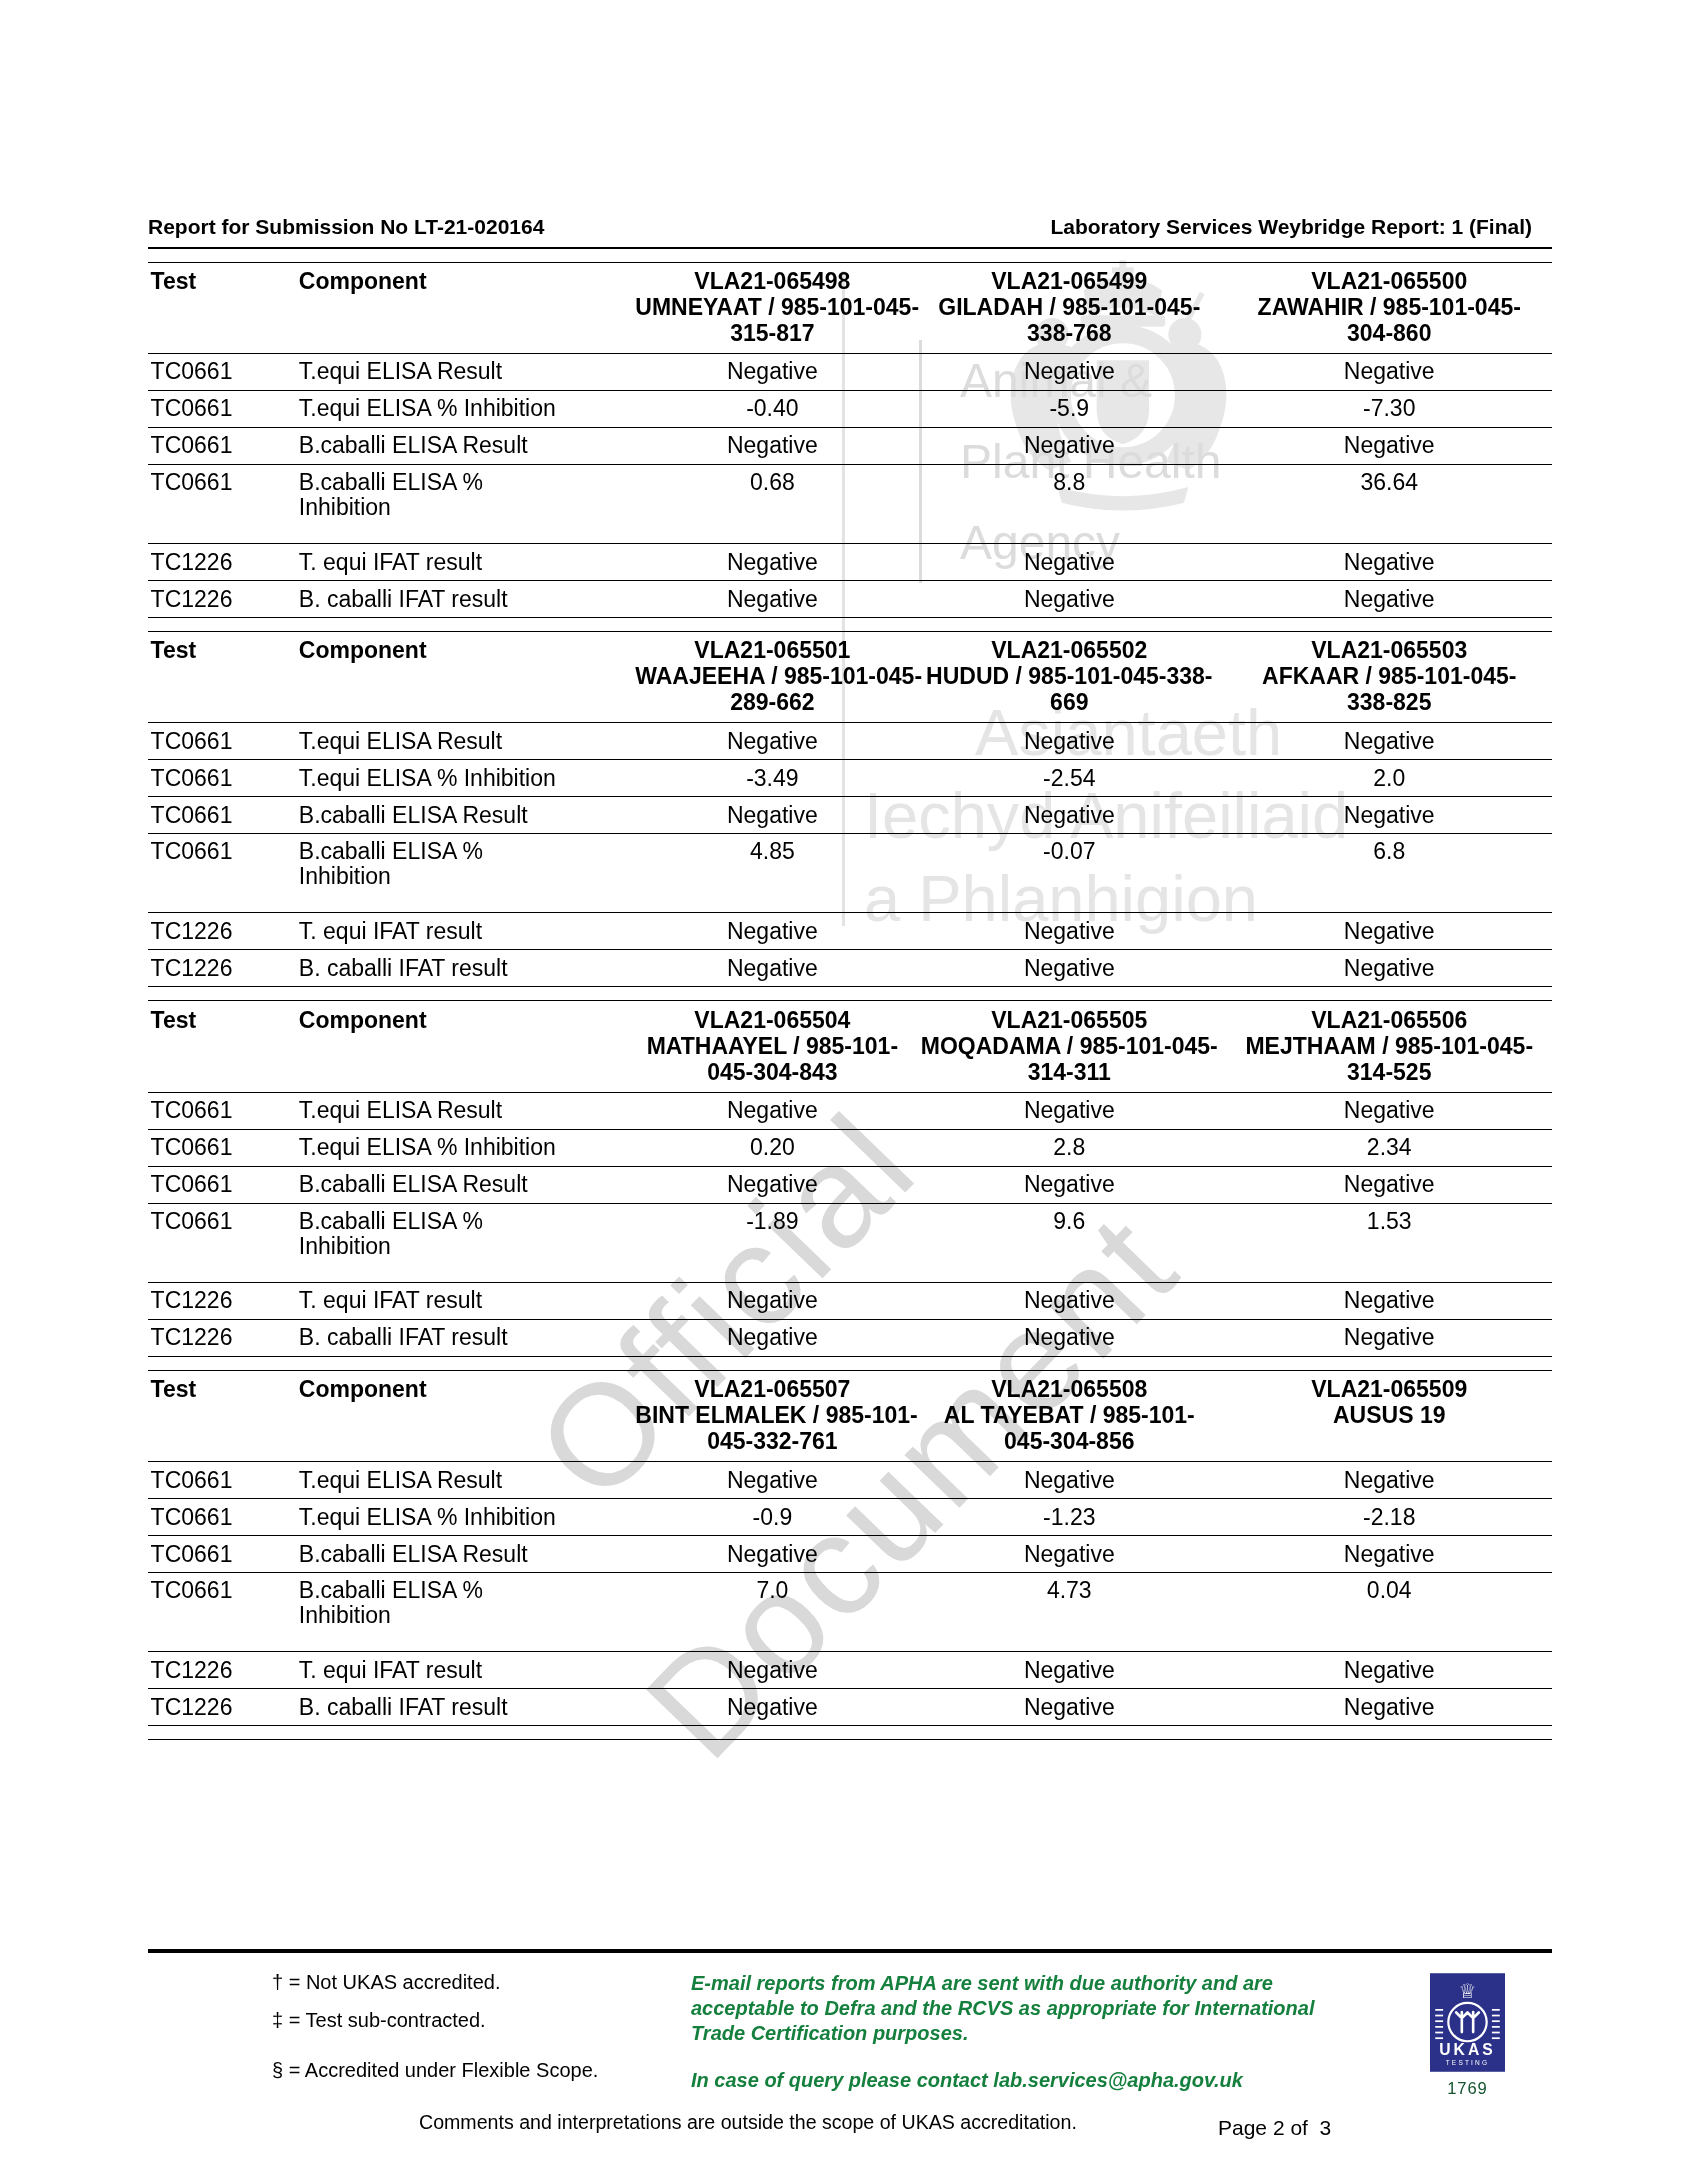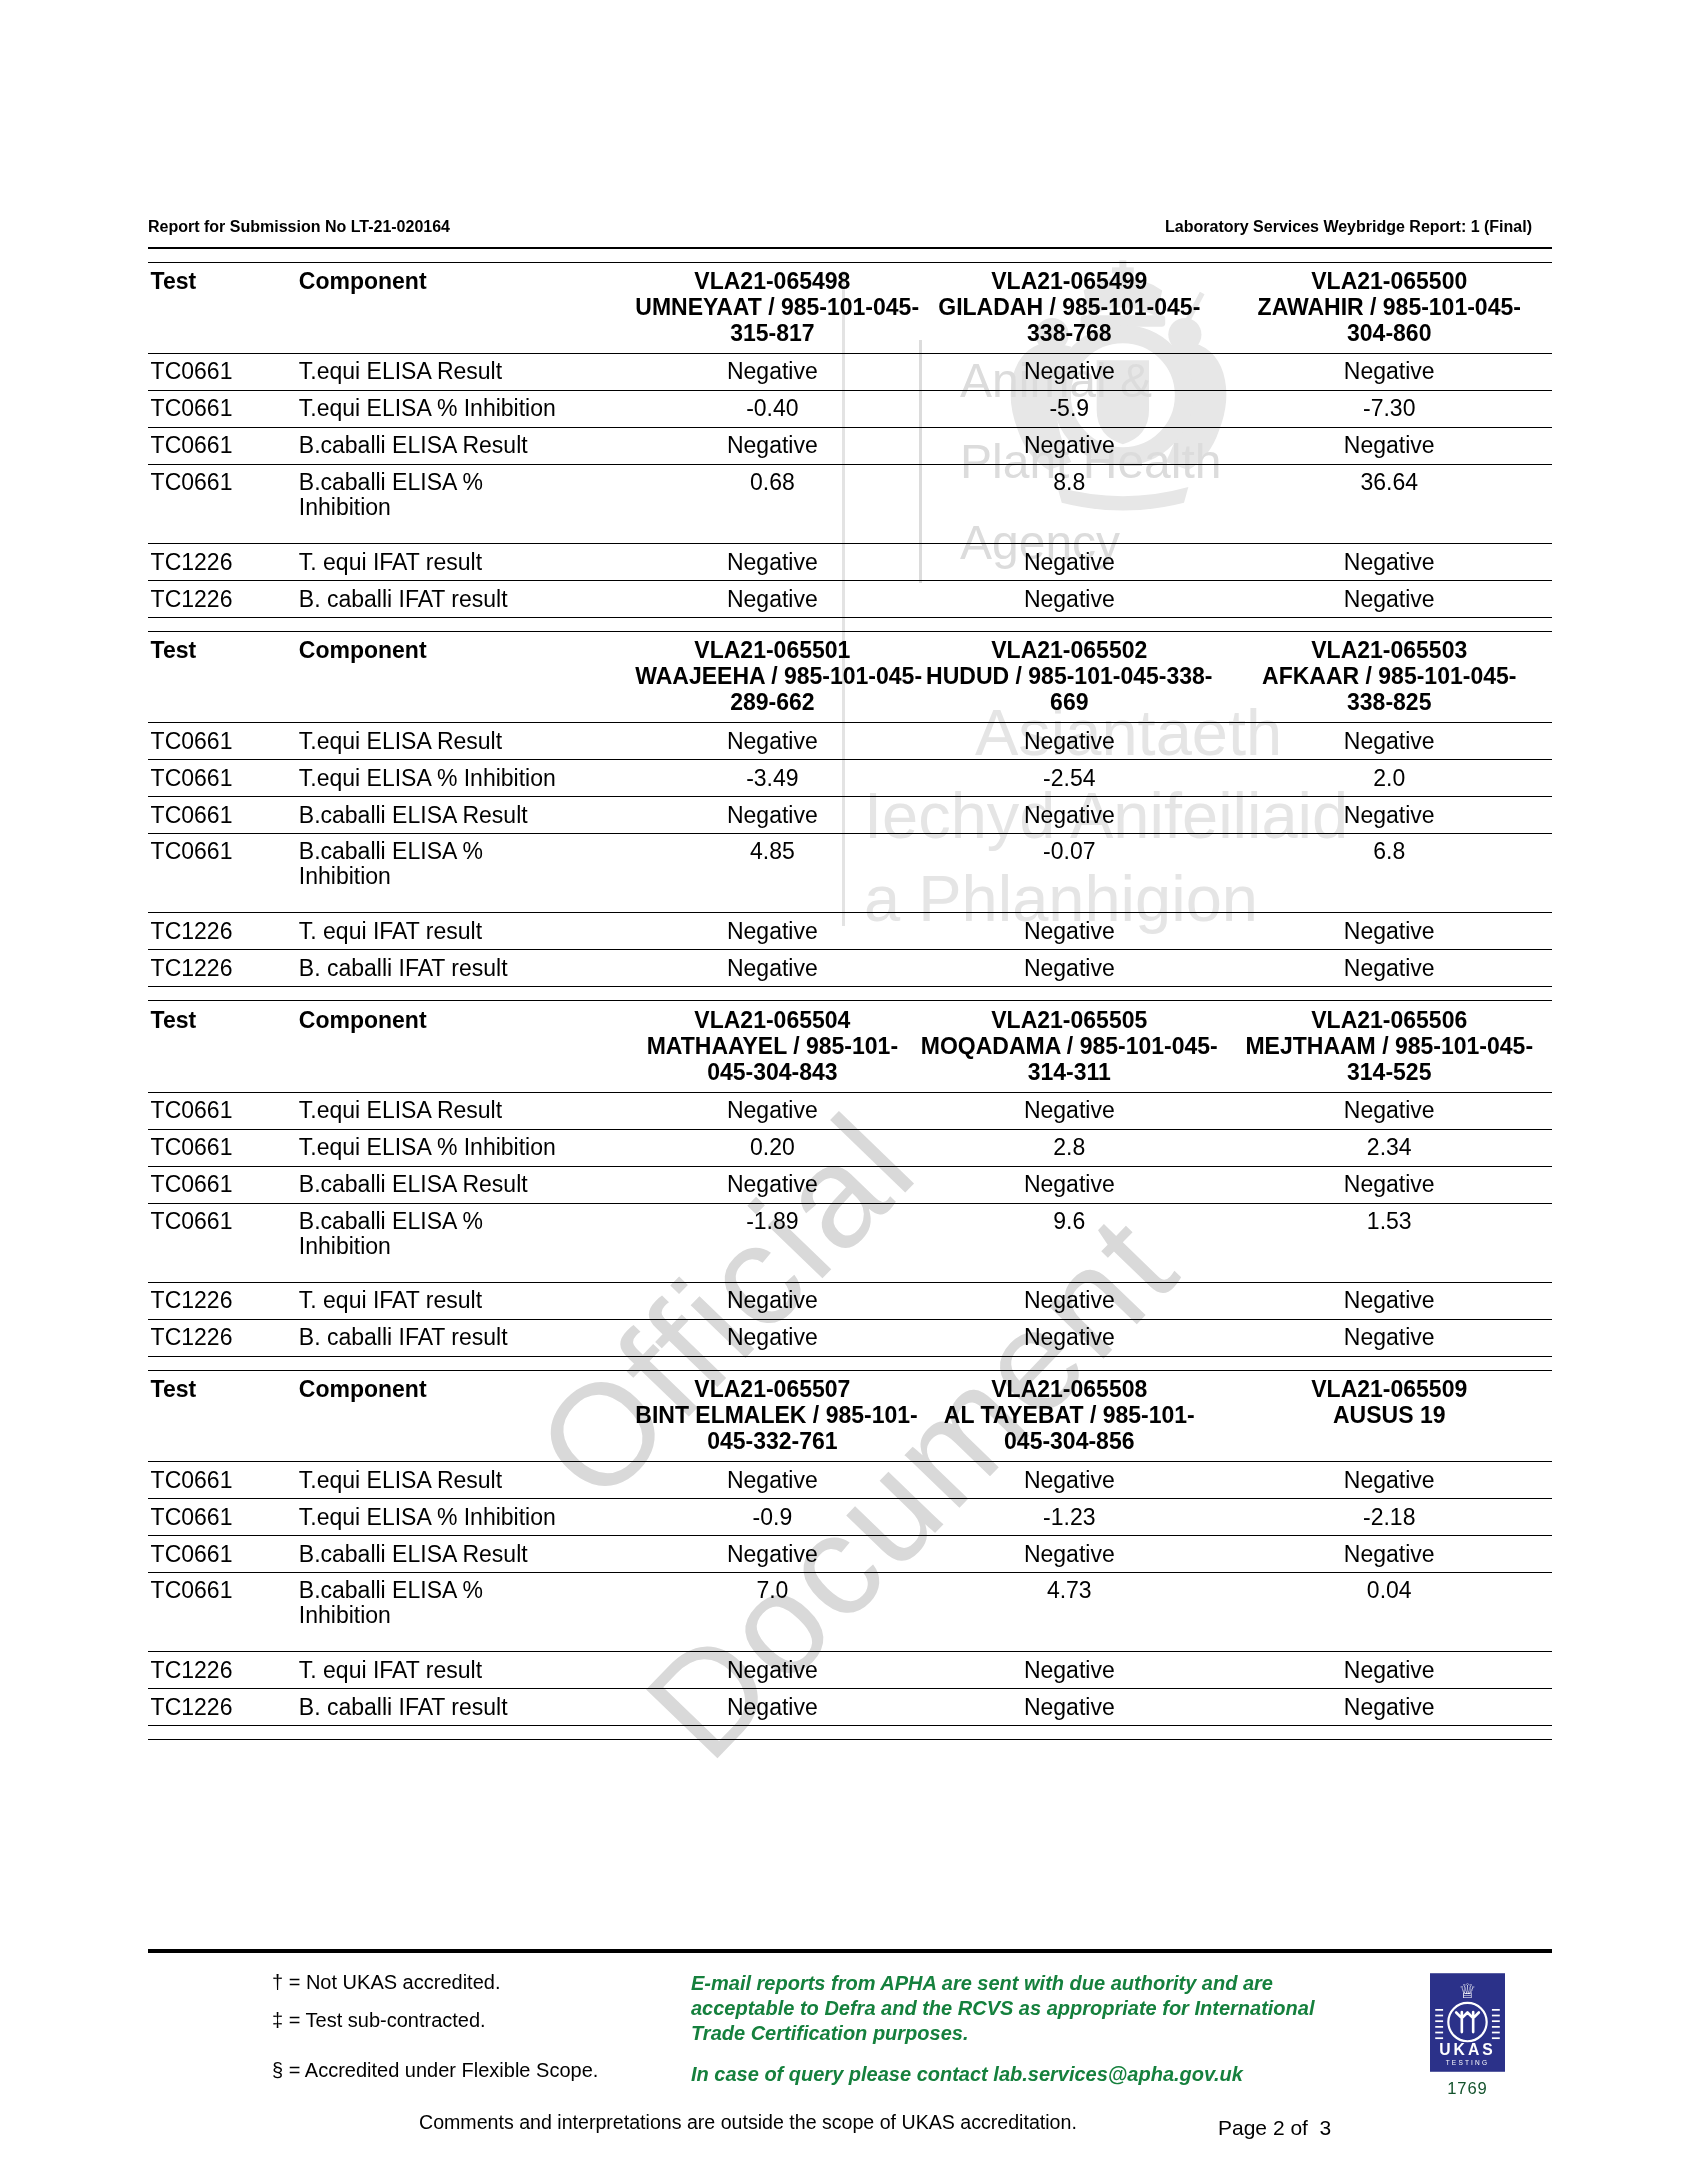--- a/index.html
+++ b/index.html
@@ -14,21 +14,21 @@
              color:#e5e5e5; white-space:pre-line; text-indent:111px; }
   .wm-diag { position:absolute; left:819px; top:1397px; transform:translate(-50%,-50%) rotate(-46deg);
              font-size:144px; line-height:258px; letter-spacing:3.5px; color:#d9d9d9;
              white-space:pre-line; text-align:center; }
   .wm-vline{ position:absolute; left:842px; top:271px; width:2.6px; height:655px; background:#e3e3e3; }
   .wm-crest{ position:absolute; left:948px; top:249px; }
 
   
   .content { position:absolute; left:148px; top:213px; width:1404px; z-index:1; }
   .report-header { display:flex; justify-content:space-between; align-items:flex-start;
-                   font-weight:bold; font-size:16px; line-height:27px; }
+                   font-weight:bold; font-size:21px; line-height:27px; }
   .report-header .right { margin-right:20px; }
   .header-rule { height:1.7px; background:#000; margin-top:7px; }
 
   table.rt { border-collapse:collapse; table-layout:fixed; width:1404px; margin:0;
              border-top:1.7px solid #000; }
   table.rt.first { margin-top:13px; }
   table.rt.last { border-bottom:1.7px solid #000; }
   .c-test{width:148px;} .c-comp{width:336px;} .c-s1{width:279px;} .c-s2{width:314px;} .c-s3{width:325px;}
   .rt th { font-weight:bold; font-size:23px; line-height:26px; padding:5.2px 2.6px 7px;
            border-bottom:1.7px solid #000; vertical-align:top; overflow:visible; }
@@ -44,21 +44,21 @@
 
   
   .footer { position:absolute; left:148px; top:1949px; width:1404px; z-index:1; font-size:20px; }
   .footer-rule { height:4.4px; background:#000; }
   .footer-cols { display:flex; margin-top:17.5px; }
   .footnotes { margin-left:124px; width:419px; line-height:22px; }
   .footnotes .fn2 { margin-top:15.7px; }
   .footnotes .fn3 { margin-top:28px; }
   .footer-notice { width:668px; font-style:italic; color:#15803d;font-weight:bold; }
   .footer-notice .email { line-height:25px; white-space:pre-line; }
-  .footer-notice .query { margin-top:16px; line-height:25px; }
+  .footer-notice .query { margin-top:22px; line-height:25px; }
   .ukas-wrap { margin-left:auto; margin-right:47px; text-align:center; margin-top:2.6px; }
   .ukas-number { font-size:16.6px; color:#14532d; margin-top:1.7px; letter-spacing:0.9px; }
   .comments-line { margin-top:12.2px; margin-left:271px; font-size:19.6px; }
   .page-number { position:absolute; left:1070px; top:167px; font-size:21px; white-space:pre; }
 </style>
 </head>
 <body>
 
 <div class="page">
 

